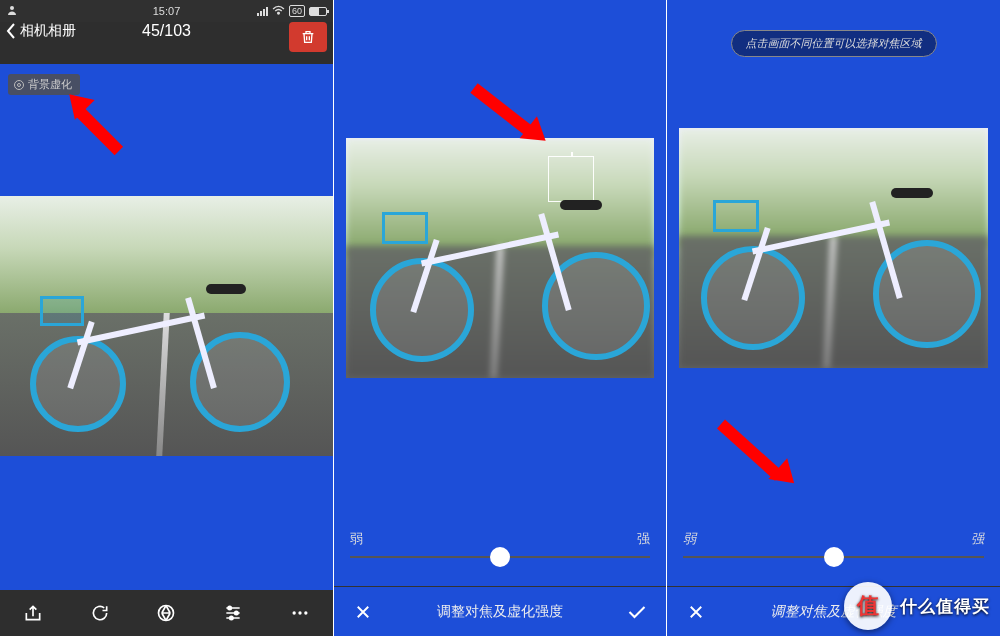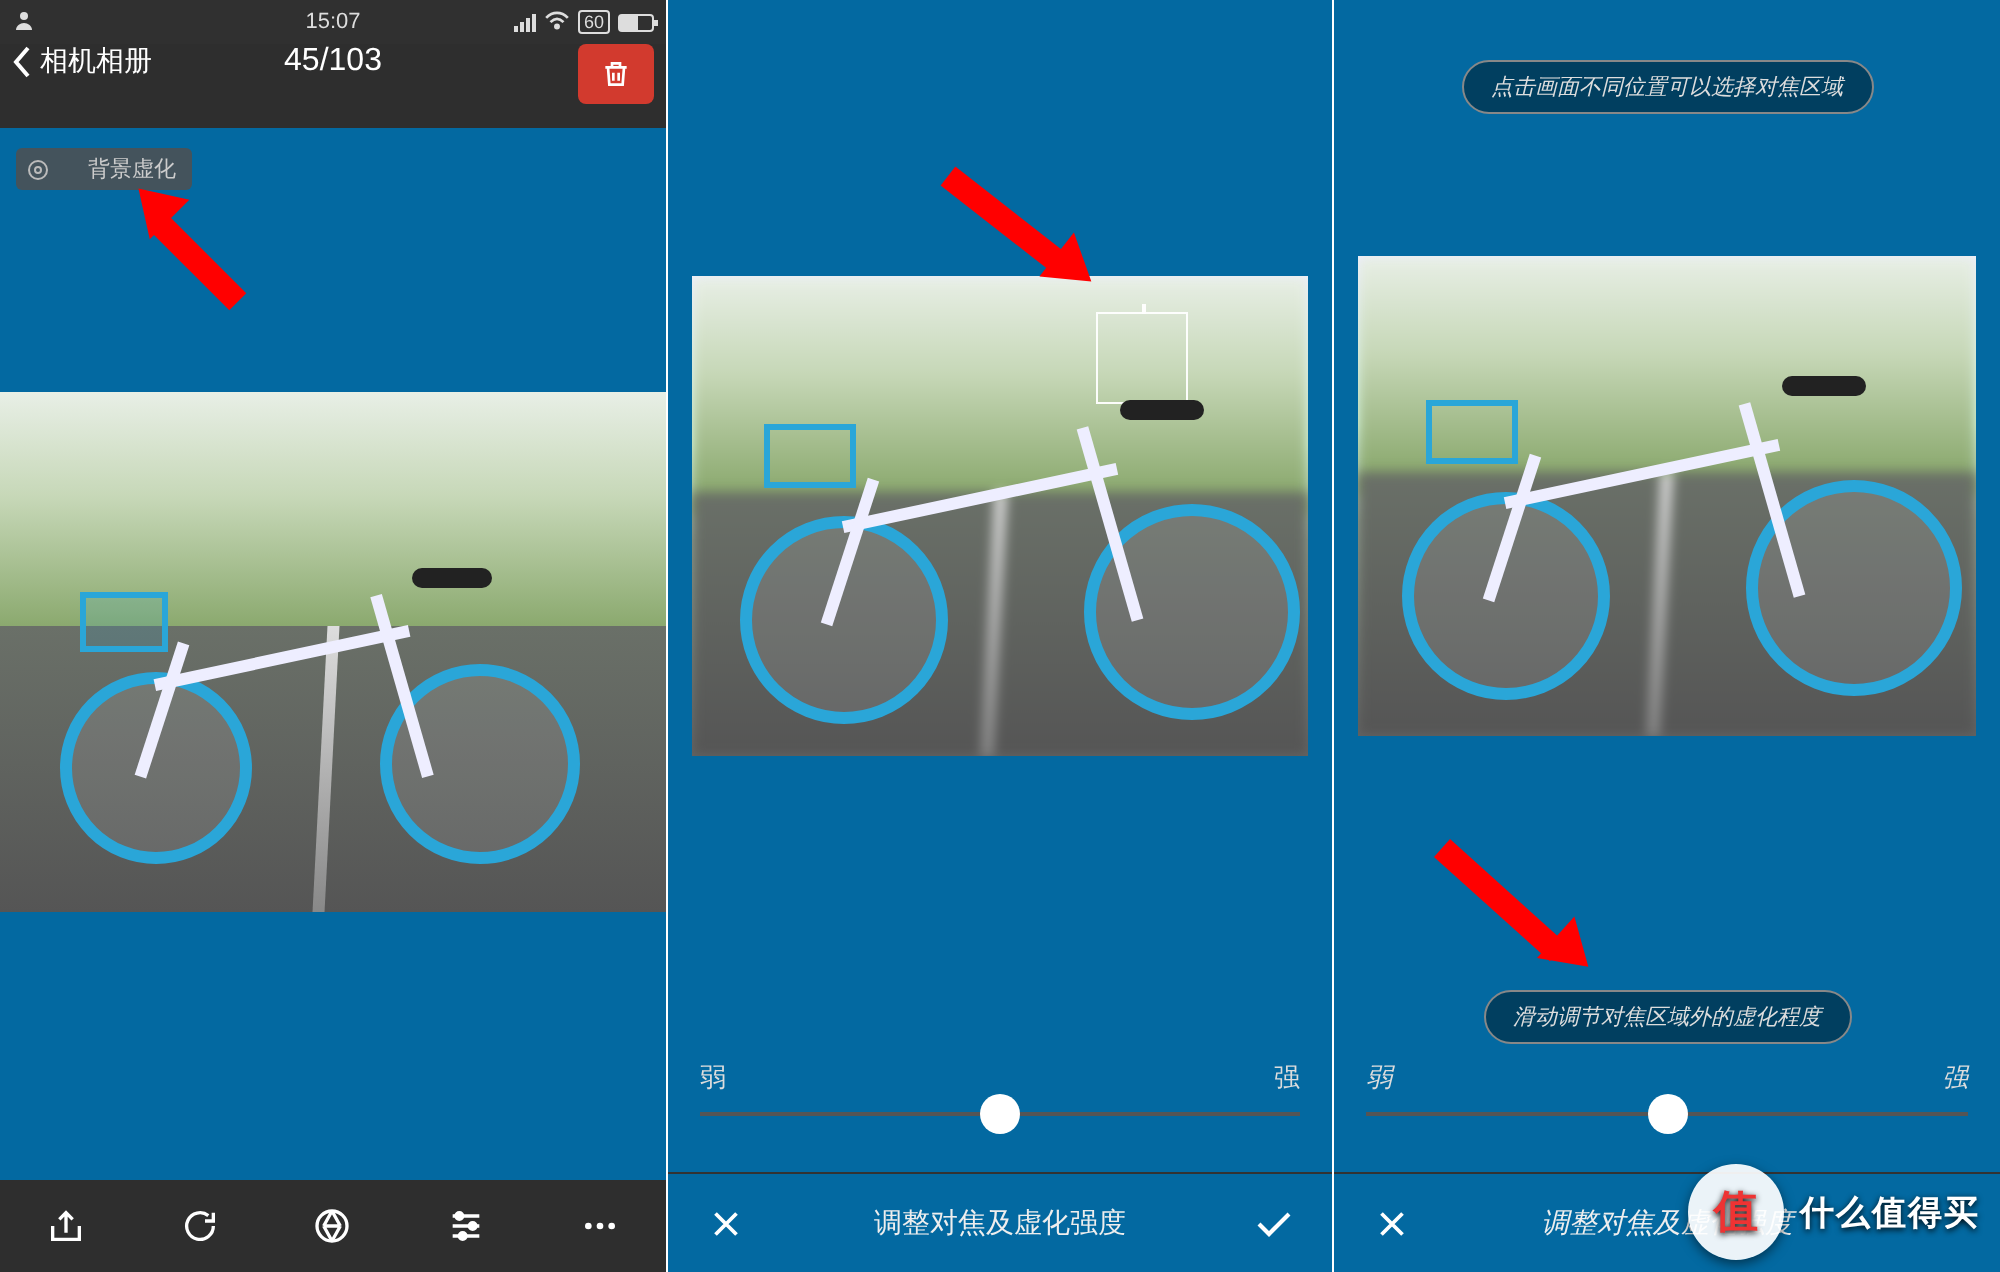--- a/index.html
+++ b/index.html
@@ -1,39 +1,39 @@
 <!DOCTYPE html>
 <html><head>
 <meta charset="utf-8">
 <style>
   * { box-sizing: border-box; margin: 0; padding: 0; }
   html, body { width: 1000px; height: 636px; overflow: hidden; font-family: -apple-system, "Helvetica Neue", Arial, sans-serif; }
   body { display: flex; background: #000; position: relative; }
-  .panel { height: 636px; background: #0369a1; position: relative; color: #fff; }
+  .panel { height: 636px; background: #1d4ed8; position: relative; color: #fff; }
   .p1 { width: 333px; }
   .p2 { width: 334px; border-left: 1px solid #fff; border-right: 1px solid #fff; }
   .p3 { width: 333px; font-style: italic; }
 
   
   .statusbar { height: 22px; background: #303030; display: flex; align-items: center; justify-content: space-between; padding: 0 6px; font-size: 11px; color: #ddd; }
   .statusbar .mid { position: absolute; left: 0; right: 0; text-align: center; pointer-events: none; }
   .statusbar .right { display: flex; gap: 4px; align-items: center; }
   .sig { display: inline-flex; align-items: flex-end; gap: 1px; }
   .sig span { width: 2px; background: #ddd; }
   .sig span:nth-child(1){height:3px} .sig span:nth-child(2){height:5px} .sig span:nth-child(3){height:7px} .sig span:nth-child(4){height:9px}
   .batt { width: 18px; height: 9px; border: 1px solid #ddd; border-radius: 2px; position: relative; }
   .batt::after { content:''; position:absolute; right:-3px; top:2px; width:2px; height:3px; background:#ddd; }
   .batt i { display:block; width:9px; height:100%; background:#ddd; }
 
   .navbar { height: 42px; background: #2e2e2e; display: flex; align-items: flex-start; justify-content: space-between; padding: 0 6px; }
   .navbar .left { display: flex; align-items: center; gap: 4px; font-size: 14px; color: #fff; cursor: pointer; }
   .navbar .title { position: absolute; left:0; right:0; text-align:center; font-size: 16px; font-weight: 500; pointer-events:none; }
   .delbtn { width: 38px; height: 30px; background: #d23a2e; border-radius: 4px; display:flex; align-items:center; justify-content:center; cursor:pointer; }
 
-  .badge { position: absolute; top: 74px; left: 8px; background: rgba(80,80,80,.85); color: #ccc; font-size: 11px; padding: 3px 8px 3px 6px; border-radius: 3px; display:flex; align-items:center; gap:20px; cursor:pointer; }
+  .badge { position: absolute; top: 74px; left: 8px; background: rgba(80,80,80,.85); color: #ccc; font-size: 11px; padding: 3px 8px 3px 6px; border-radius: 3px; display:flex; align-items:center; gap:4px; cursor:pointer; }
   .badge .ap { width:10px; height:10px; border:1.5px solid #bbb; border-radius:50%; position:relative; }
   .badge .ap::after { content:''; position:absolute; inset:2px; border:1px solid #bbb; border-radius:50%; }
 
   .photozone1 { position:absolute; top:196px; left:0; width:333px; height:260px; background:linear-gradient(#eef 0%, #dfe 35%, #9a9 55%, #666 100%); overflow:hidden; }
 
   .toolbar { position:absolute; bottom:0; left:0; right:0; height:46px; background:#2e2e2e; display:flex; align-items:center; justify-content:space-around; }
   .tbtn { width:56px; height:46px; display:flex; align-items:center; justify-content:center; cursor:pointer; }
 
   .arrow { position:absolute; pointer-events:none; }
   .arrow .shaft { position:absolute; background:#f00; }
@@ -239,21 +239,20 @@
       <div style="position:absolute; left:12px; top:32px; width:46px; height:32px; border:3px solid #2aa6d8;"></div>
       <div style="position:absolute; left:190px; top:20px; width:42px; height:10px; background:#222; border-radius:5px;"></div>
     </div>
   </div>
 
   <div class="arrow" style="left:54px; top:418px; width:100px; height:90px;">
     <div class="shaft" style="left:0; top:0; width:78px; height:12px; transform:rotate(42deg); transform-origin:left center;"></div>
     <div class="head" style="left:54px; top:44px; border-left:22px solid #f00; border-top:14px solid transparent; border-bottom:14px solid transparent; transform:rotate(42deg);"></div>
   </div>
 
-  <div class="pill" style="bottom:114px;">滑动调节对焦区域外的虚化程度</div>
 
   <div class="slider-row">
     <div class="slider-labels">
       <span>弱</span>
       <span>强</span>
     </div>
     <div class="slider-track">
       <div class="slider-thumb" style="left:50%"></div>
     </div>
   </div>

